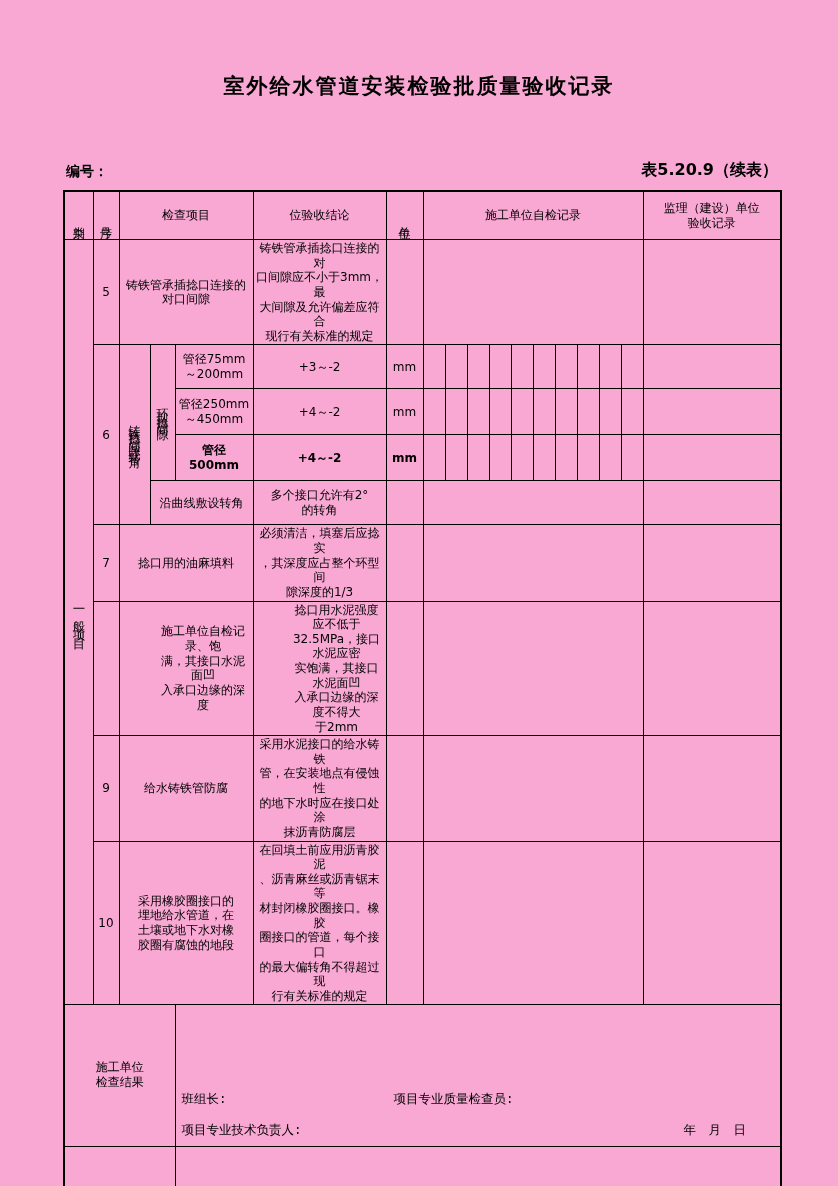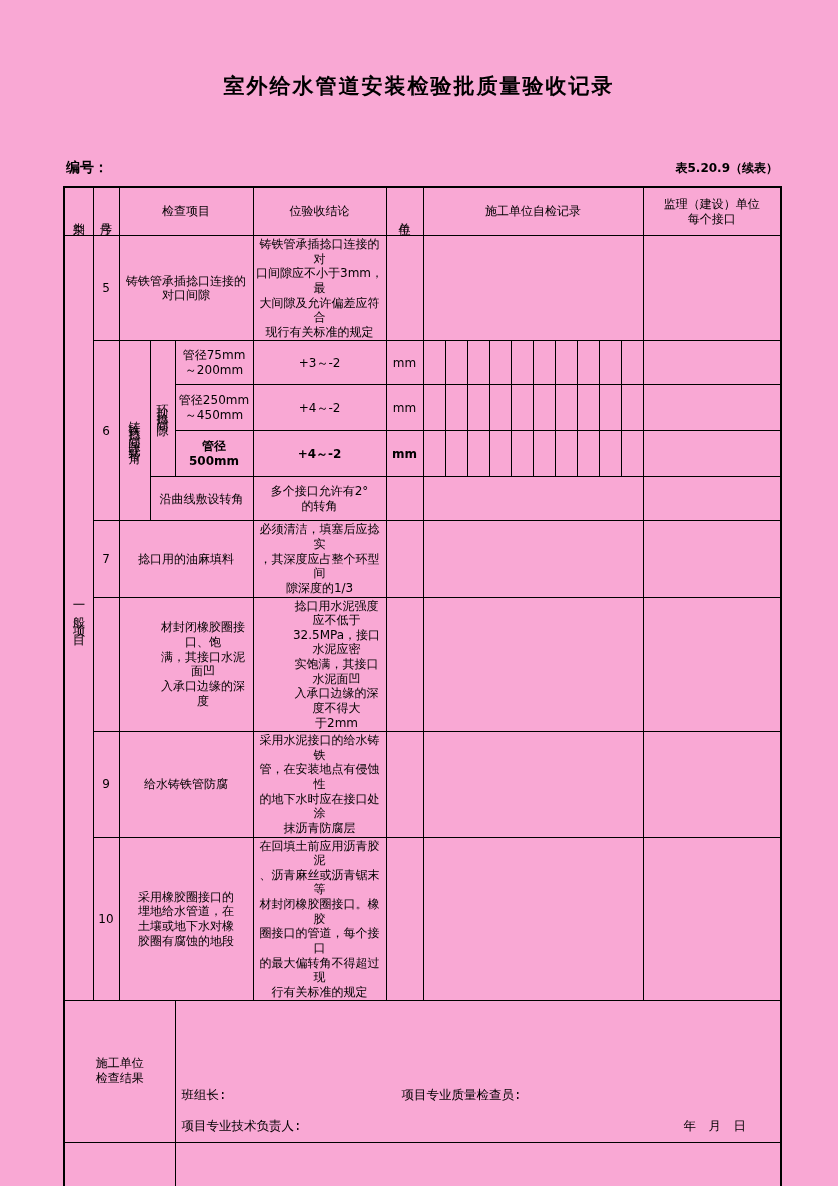--- a/index.html
+++ b/index.html
@@ -9,21 +9,21 @@
   }
   .title {
     padding-top:72px; text-align:center; font-size:21px; font-weight:bold;
     letter-spacing:2px;
   }
   .meta {
     width:712px; margin:20px 0 9px 66px; display:flex;
     justify-content:space-between; align-items:flex-end;
   }
   .meta .num { font-size:14px; font-weight:bold; }
-  .meta .tref { font-size:12px; font-weight:bold;margin-top:40px; }
+  .meta .tref { font-size:16px; font-weight:bold;margin-top:40px; }
   table.sheet {
     border-collapse:collapse; table-layout:fixed; margin-left:63px;
     width:717px; border:2px solid #000;
   }
   .sheet th, .sheet td {
     border:1px solid #000; padding:1px 2px; font-weight:normal;
     font-size:12px; text-align:center; vertical-align:middle;
     white-space:pre-line; line-height:1.22; overflow:hidden;
   }
   
@@ -88,21 +88,21 @@
 
     <tbody>
         <tr class="rh">
       <th><span class="vert vhead">类别</span></th>
       <th><span class="vert vhead">序号</span></th>
       <th colspan="3">检查项目</th>
       <th>位验收结论</th>
       <th><span class="vert vhead">单位</span></th>
       <th>施工单位自检记录</th>
       <th>监理（建设）单位
-每个接口</th>
+验收记录</th>
     </tr>
 
     <tr class="r5">
       <td rowspan="9"><span class="vert vcat">一般项目</span></td>
       <td>5</td>
       <td colspan="3" class="item">铸铁管承插捻口连接的
 对口间隙</td>
       <td class="std">铸铁管承插捻口连接的对
 口间隙应不小于3mm，最
 大间隙及允许偏差应符合
@@ -162,21 +162,21 @@
       <td class="std">必须清洁，填塞后应捻实
 ，其深度应占整个环型间
 隙深度的1/3</td>
       <td class="unitc"></td>
       <td></td>
       <td></td>
     </tr>
 
     <tr class="r8">
       <td>8</td>
-      <td colspan="3" class="item">材封闭橡胶圈接口、饱
+      <td colspan="3" class="item">施工单位自检记录、饱
 满，其接口水泥面凹
 入承口边缘的深度</td>
       <td class="std">捻口用水泥强度应不低于
 32.5MPa，接口水泥应密
 实饱满，其接口水泥面凹
 入承口边缘的深度不得大
 于2mm</td>
       <td class="unitc"></td>
       <td></td>
       <td></td>
@@ -209,21 +209,21 @@
       <td class="unitc"></td>
       <td></td>
       <td></td>
     </tr>
 
     <tr class="f1">
       <td colspan="4" class="flabel">施工单位
 检查结果</td>
       <td colspan="5" class="fcontent">
         <span class="abs" style="left:6px; bottom:38px;">班组长:</span>
-        <span class="abs" style="left:226px; bottom:38px;">项目专业质量检查员:</span>
+        <span class="abs" style="left:218px; bottom:38px;">项目专业质量检查员:</span>
         <span class="abs" style="left:6px; bottom:7px;">项目专业技术负责人:</span>
         <span class="abs" style="right:34px; bottom:7px;">年　月　日</span>
       </td>
     </tr>
 
     <tr class="f2">
       <td colspan="4" class="flabel">监理(建设)单
 位验收结论</td>
       <td colspan="5" class="fcontent">
         

